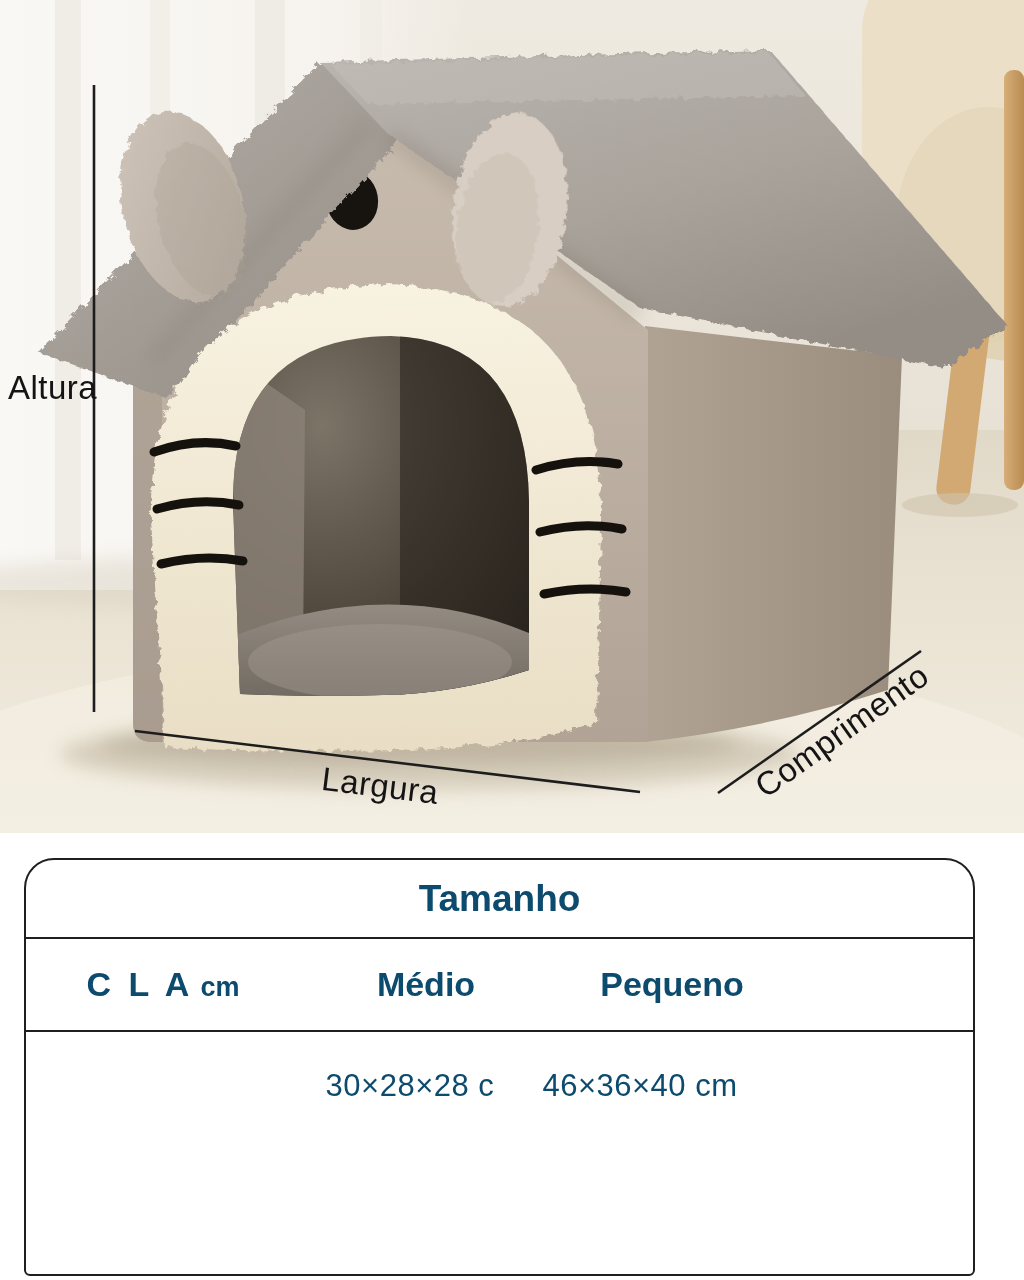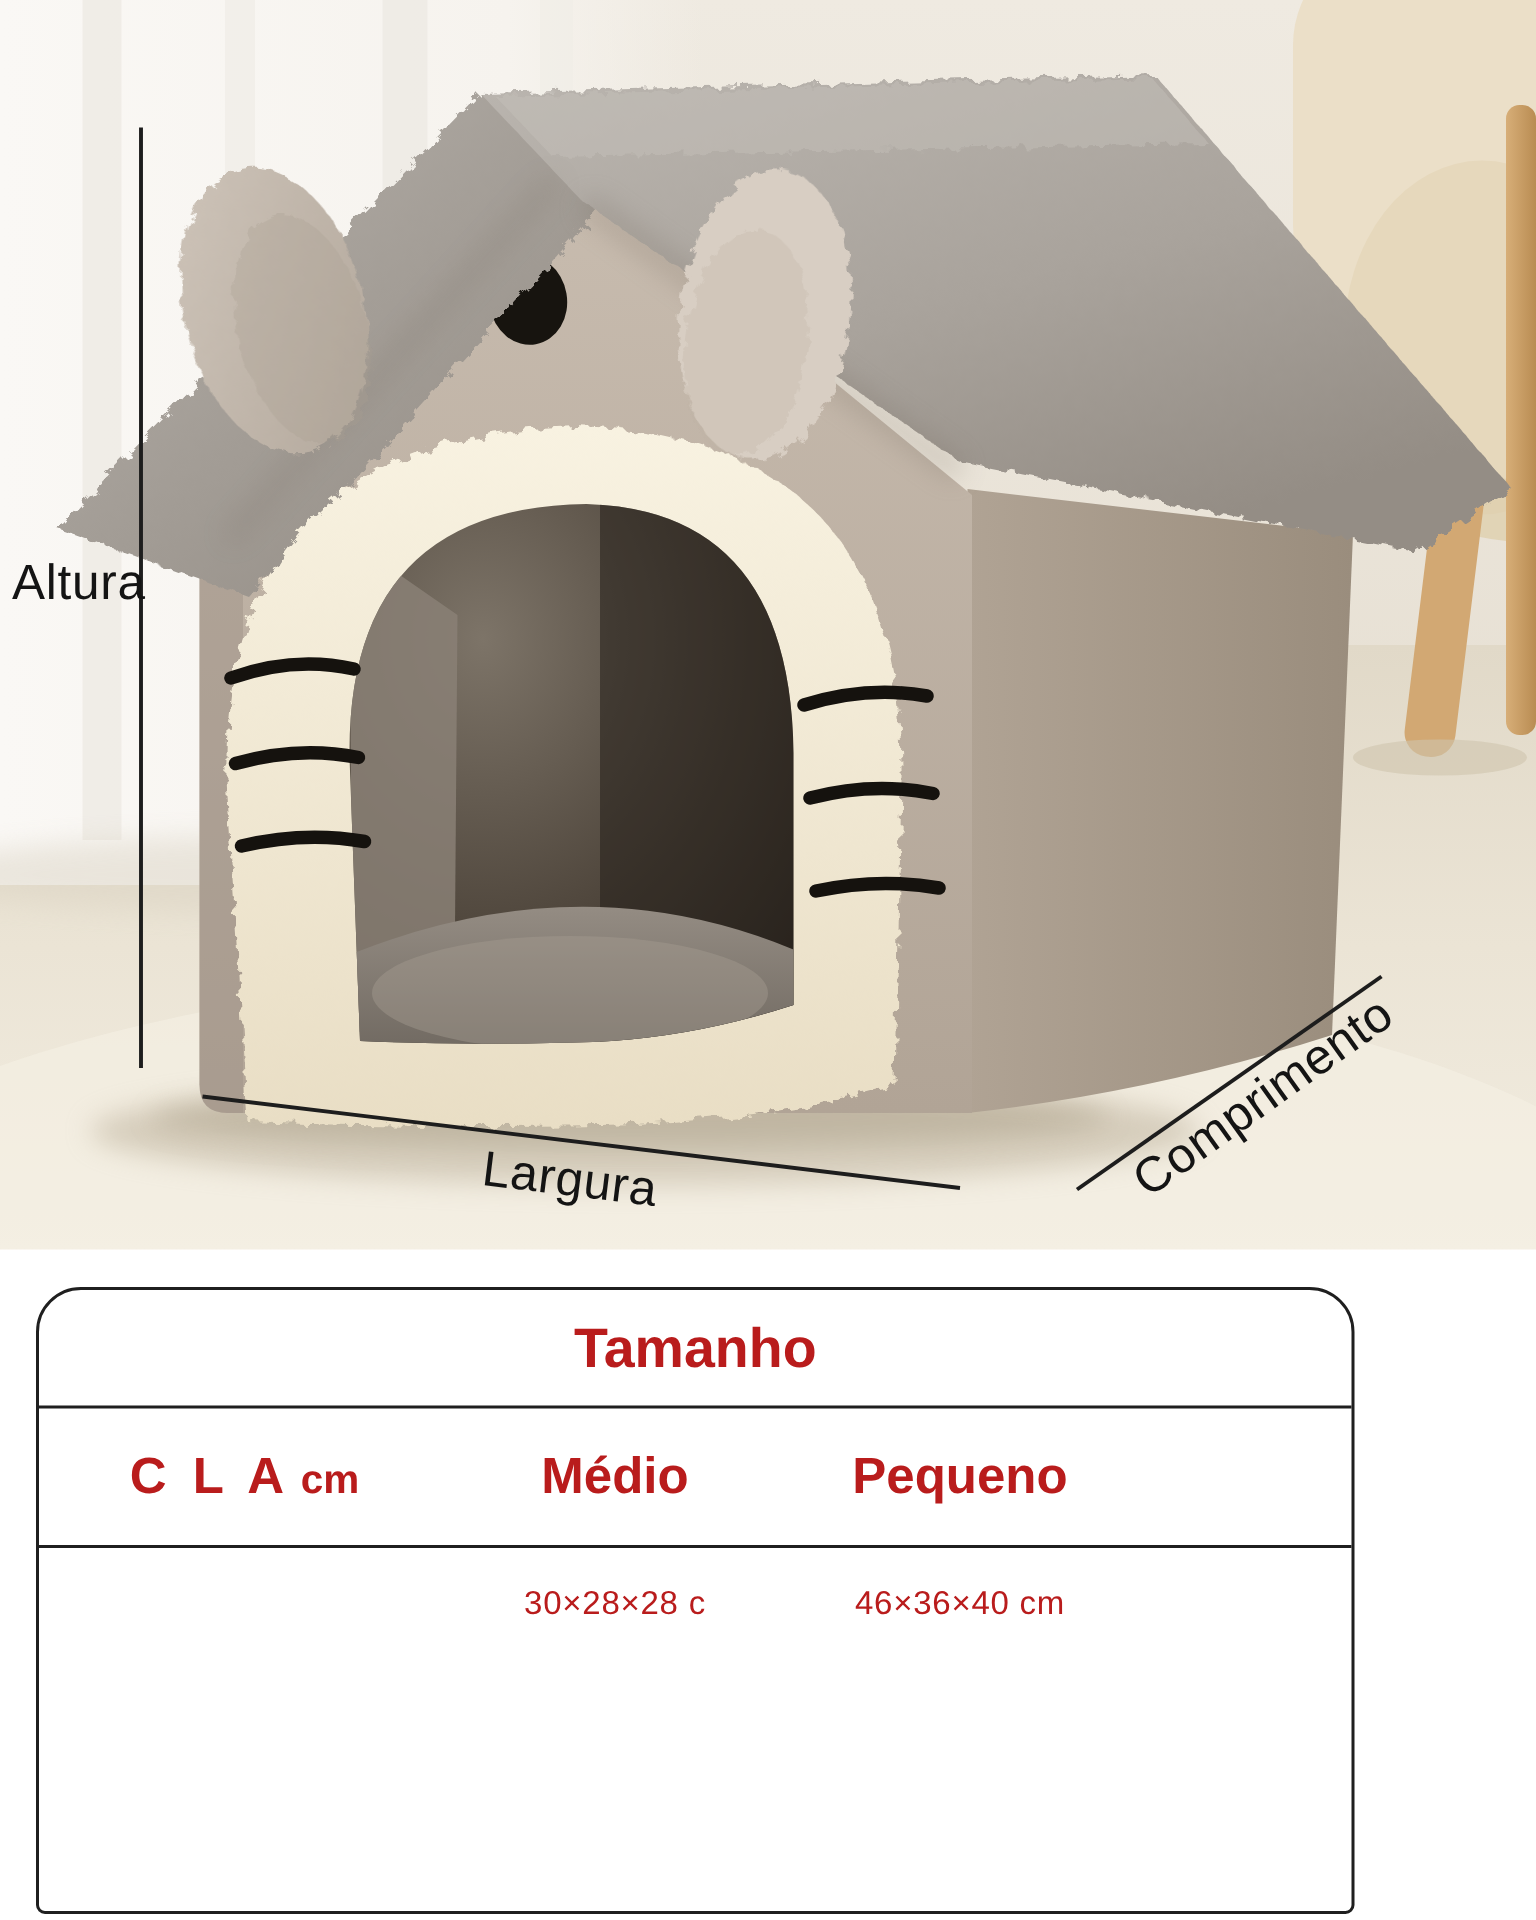--- a/index.html
+++ b/index.html
@@ -12,32 +12,32 @@
 
   .dim-label{position:absolute;color:#141414;font-size:33px;letter-spacing:.5px;
              white-space:nowrap;}
   .label-altura{left:8px;top:369px;}
   .label-largura{left:310px;top:767px;width:140px;text-align:center;
                  transform:rotate(7deg);transform-origin:center;}
   .label-comprimento{left:737px;top:712px;width:210px;text-align:center;
                  transform:rotate(-35.5deg);transform-origin:center;}
 
   
-  .size-table{position:absolute;left:24px;top:858px;width:879px;height:418px;
+  .size-table{position:absolute;left:24px;top:858px;width:951px;height:418px;
               box-sizing:border-box;border:2.5px solid #1f1f1f;
-              border-radius:30px 30px 6px 6px;background:#fff;color:#b91c1c;}
+              border-radius:30px 30px 6px 6px;background:#fff;color:#0c4a6e;}
   .t-title{height:77px;display:flex;align-items:center;justify-content:center;
            border-bottom:2.5px solid #1f1f1f;font-size:37px;font-weight:bold;}
   .t-header{height:91px;display:grid;grid-template-columns:274px 220px 240px 1fr;
-            align-items:center;border-bottom:2.5px solid #1f1f1f;}
+            align-items:center;border-bottom:2.5px solid #1f1f1f;gap:16px;}
   .t-header .t-cell{text-align:center;font-weight:bold;font-size:34px;}
   .dims-letters{letter-spacing:4px;}
   .dims-unit{font-size:27px;font-weight:bold;margin-left:7px;letter-spacing:0;}
   .t-values{display:grid;grid-template-columns:274px 220px 240px 1fr;
-            padding-top:24px;font-size:22px;}
+            padding-top:36px;font-size:31px;}
   .t-values .t-cell{text-align:center;letter-spacing:.5px;}
 </style>
 </head>
 <body>
 
 <div class="stage">
 
   <div class="photo">
     <svg width="1024" height="833" viewBox="0 0 1024 833">
       <defs>

